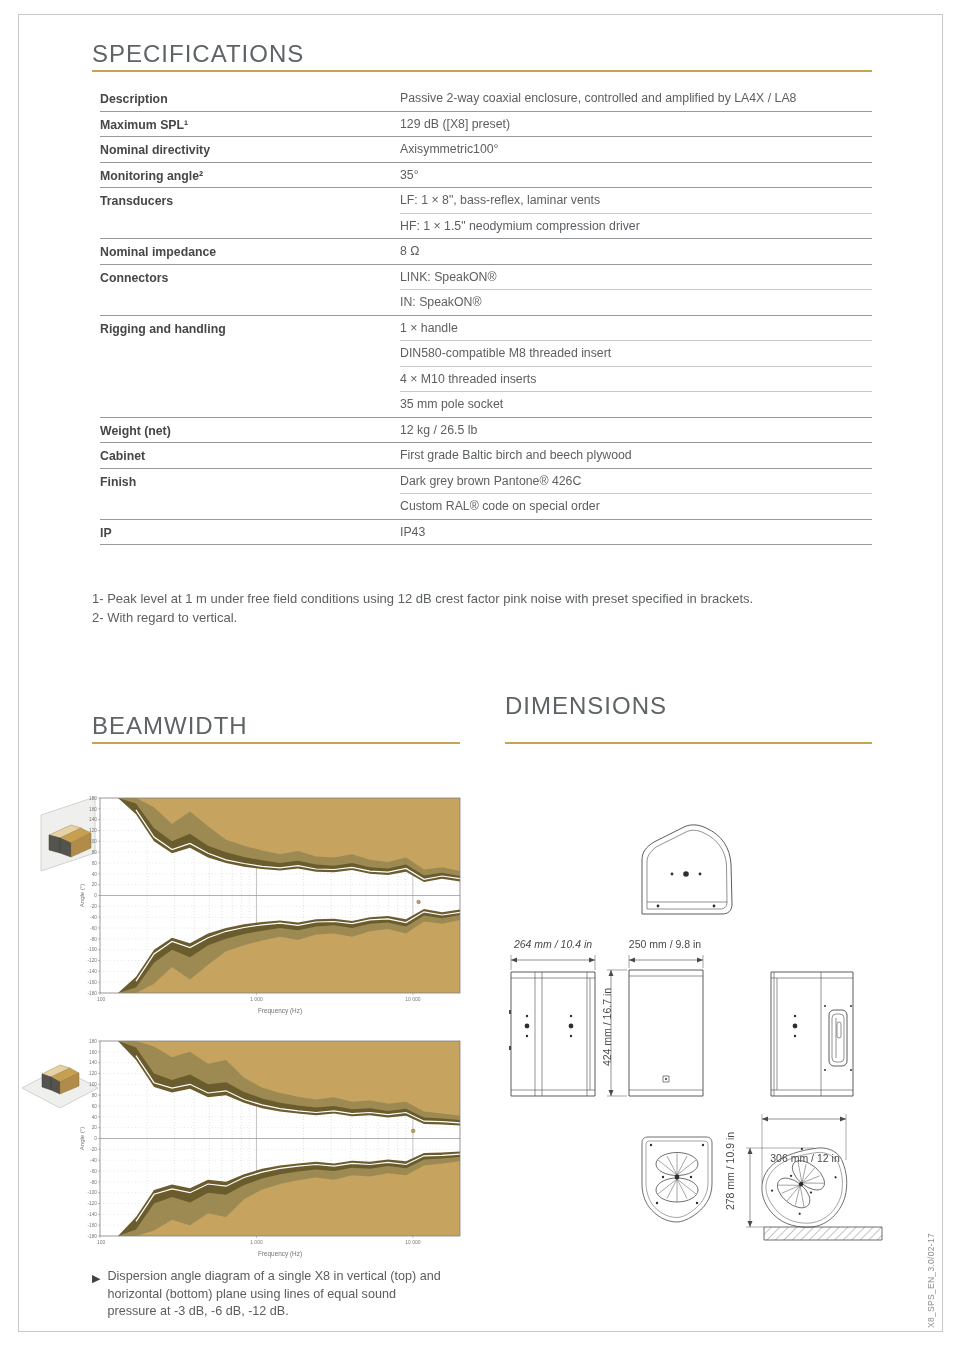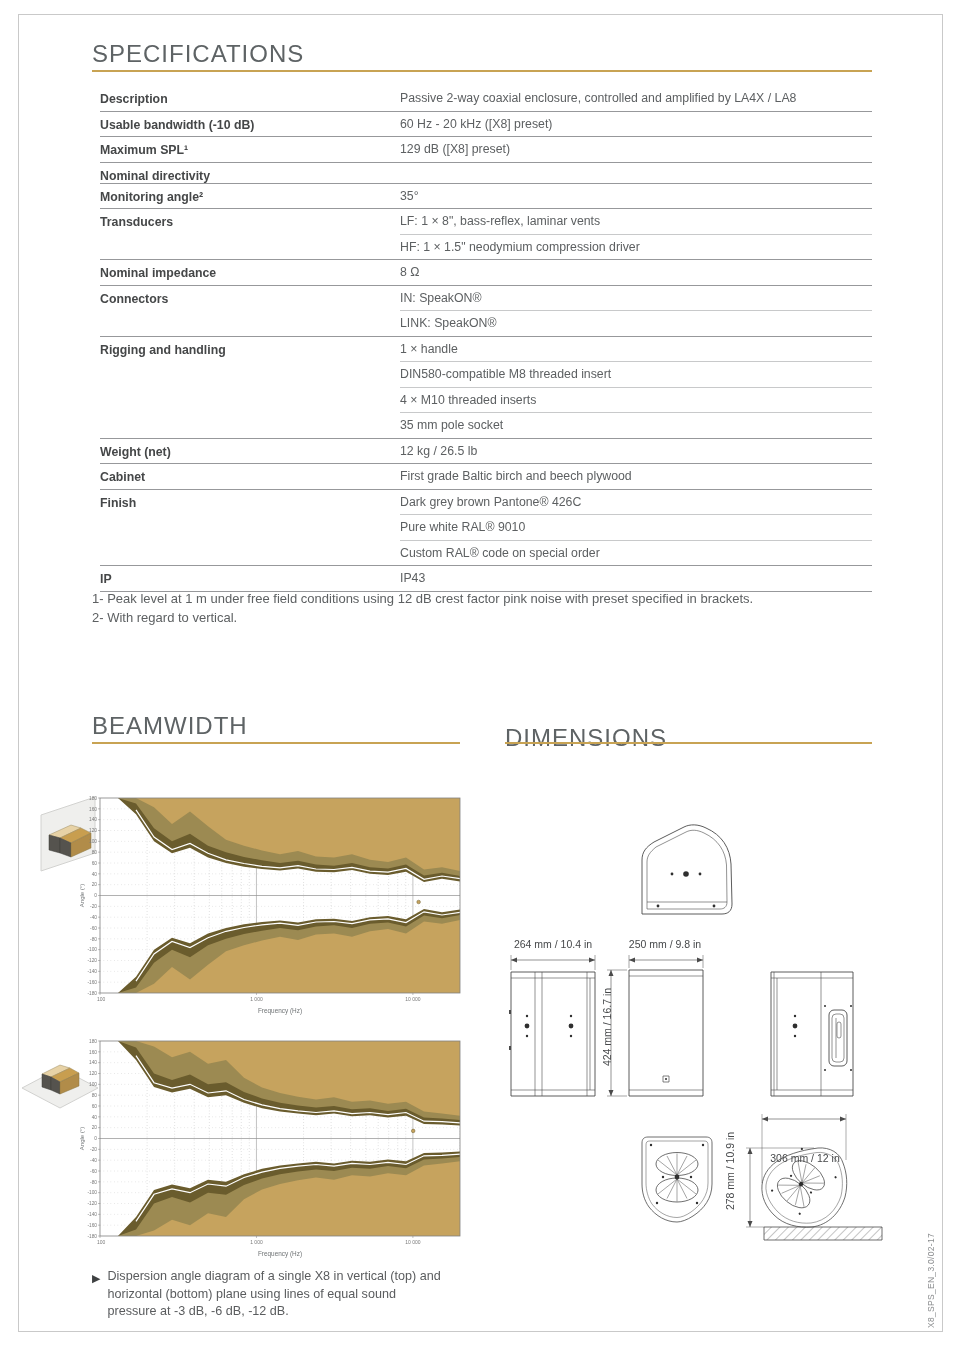--- a/index.html
+++ b/index.html
@@ -41,33 +41,30 @@
   <div class="section-title" style="left:92px;top:40px;">SPECIFICATIONS</div>
   <div class="gold-rule" style="left:92px;top:70px;width:780px;"></div>
   <div class="spec-table" id="spec-table">
       <div class="spec-row">
         <div class="spec-label">Description</div>
         <div class="spec-values">
           <div class="spec-value">Passive 2-way coaxial enclosure, controlled and amplified by LA4X / LA8</div>
         </div>
       </div>
       <div class="spec-row">
-        <div class="spec-label">Usable bandwidth (-10 dB)</div>
-        <div class="spec-values">
-          <div class="spec-value">60 Hz - 20 kHz ([X8] preset)</div>
-        </div>
-      </div>
-      <div class="spec-row">
         <div class="spec-label">Maximum SPL¹</div>
         <div class="spec-values">
           <div class="spec-value">129 dB ([X8] preset)</div>
         </div>
       </div>
       <div class="spec-row">
         <div class="spec-label">Nominal directivity</div>
+        <div class="spec-values">
+          <div class="spec-value">Axisymmetric100°</div>
+        </div>
       </div>
       <div class="spec-row">
         <div class="spec-label">Monitoring angle²</div>
         <div class="spec-values">
           <div class="spec-value">35°</div>
         </div>
       </div>
       <div class="spec-row">
         <div class="spec-label">Transducers</div>
         <div class="spec-values">
@@ -77,22 +74,22 @@
       </div>
       <div class="spec-row">
         <div class="spec-label">Nominal impedance</div>
         <div class="spec-values">
           <div class="spec-value">8 Ω</div>
         </div>
       </div>
       <div class="spec-row">
         <div class="spec-label">Connectors</div>
         <div class="spec-values">
+          <div class="spec-value">LINK: SpeakON®</div>
           <div class="spec-value">IN: SpeakON®</div>
-          <div class="spec-value">LINK: SpeakON®</div>
         </div>
       </div>
       <div class="spec-row">
         <div class="spec-label">Rigging and handling</div>
         <div class="spec-values">
           <div class="spec-value">1 × handle</div>
           <div class="spec-value">DIN580-compatible M8 threaded insert</div>
           <div class="spec-value">4 × M10 threaded inserts</div>
           <div class="spec-value">35 mm pole socket</div>
         </div>
@@ -106,21 +103,20 @@
       <div class="spec-row">
         <div class="spec-label">Cabinet</div>
         <div class="spec-values">
           <div class="spec-value">First grade Baltic birch and beech plywood</div>
         </div>
       </div>
       <div class="spec-row">
         <div class="spec-label">Finish</div>
         <div class="spec-values">
           <div class="spec-value">Dark grey brown Pantone® 426C</div>
-          <div class="spec-value">Pure white RAL® 9010</div>
           <div class="spec-value">Custom RAL® code on special order</div>
         </div>
       </div>
       <div class="spec-row">
         <div class="spec-label">IP</div>
         <div class="spec-values">
           <div class="spec-value">IP43</div>
         </div>
       </div>
     </div>
@@ -352,35 +348,35 @@
       <text x="334.9033525667874" y="208" text-anchor="middle" font-size="5" fill="#7a7a7a">10 000</text>
       <text x="202" y="220" text-anchor="middle" font-size="6.4" fill="#6f7375">Frequency (Hz)</text>
       <text x="6" y="102.5" text-anchor="middle" font-size="6" fill="#6f7375" transform="rotate(-90 6 102.5)">Angle (°)</text>
     </svg>
 
   <div class="caption">
     <span class="arrow">▶</span>
     <span>Dispersion angle diagram of a single X8 in vertical (top) and horizontal (bottom) plane using lines of equal sound pressure at -3 dB, -6 dB, -12 dB.</span>
   </div>
 
-  <div class="section-title" style="left:505px;top:724px;">DIMENSIONS</div>
+  <div class="section-title" style="left:505px;top:692px;">DIMENSIONS</div>
   <div class="gold-rule" style="left:505px;top:742px;width:367px;"></div>
 
   <svg class="dim-svg" style="left:628px;top:822px;" width="115" height="100" viewBox="0 0 115 100" fill="none" stroke="#4a4a4a" stroke-width="0.9">
     <path d="M14,92 L14,38 C14,30 18,25 26,20 L56,5 C62,2 70,2 78,6 C94,13 102,26 103,42 L104,82 C104,89 100,92 94,92 Z"></path>
     <path d="M19,87 L19,40 C19,34 22,30 28,25 L58,10 C63,7.5 69,7.5 76,11 C90,17.5 97.5,29 98.5,43 L99,80 C99,85 96,87 92,87 Z" stroke-width="0.6"></path>
     <line x1="19" y1="80" x2="99" y2="80" stroke-width="0.6"></line>
     <circle cx="58" cy="52" r="2.8" fill="#2f2f2f" stroke="none"></circle>
     <circle cx="44" cy="52" r="1.4" fill="#2f2f2f" stroke="none"></circle>
     <circle cx="72" cy="52" r="1.4" fill="#2f2f2f" stroke="none"></circle>
     <circle cx="30" cy="84" r="1.4" fill="#2f2f2f" stroke="none"></circle>
     <circle cx="86" cy="84" r="1.4" fill="#2f2f2f" stroke="none"></circle>
   </svg>
 
-  <div class="dim-label" style="left:503px;top:938px;width:100px;">264 mm / 10.4 in</div>
+  <div class="dim-label" style="left:503px;top:938px;width:100px;font-style:italic;">264 mm / 10.4 in</div>
   <svg class="dim-svg" style="left:503px;top:952px;" width="100" height="150" viewBox="0 0 100 150" fill="none" stroke="#4a4a4a" stroke-width="0.9">
     <line x1="8" y1="8" x2="92" y2="8" stroke-width="0.6"></line>
     <path d="M8,8 L14,5.5 L14,10.5 Z" fill="#4a4a4a" stroke="none"></path>
     <path d="M92,8 L86,5.5 L86,10.5 Z" fill="#4a4a4a" stroke="none"></path>
     <line x1="8" y1="3" x2="8" y2="18" stroke-width="0.5"></line>
     <line x1="92" y1="3" x2="92" y2="18" stroke-width="0.5"></line>
     <rect x="8" y="20" width="84" height="124"></rect>
     <line x1="8" y1="26" x2="92" y2="26" stroke-width="0.6"></line>
     <line x1="8" y1="138" x2="92" y2="138" stroke-width="0.6"></line>
     <line x1="32" y1="20" x2="32" y2="144" stroke-width="0.6"></line>

